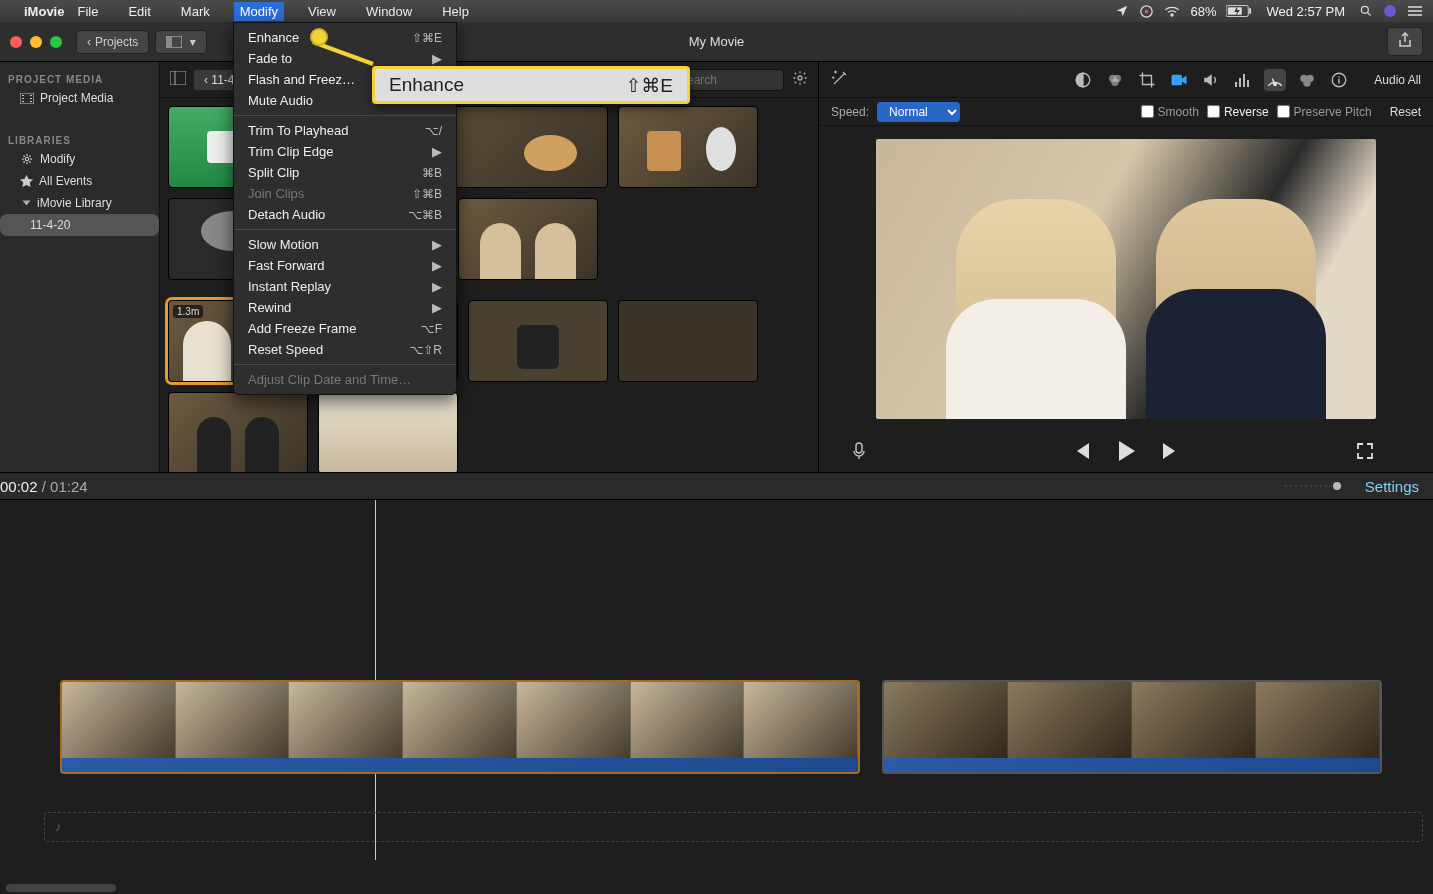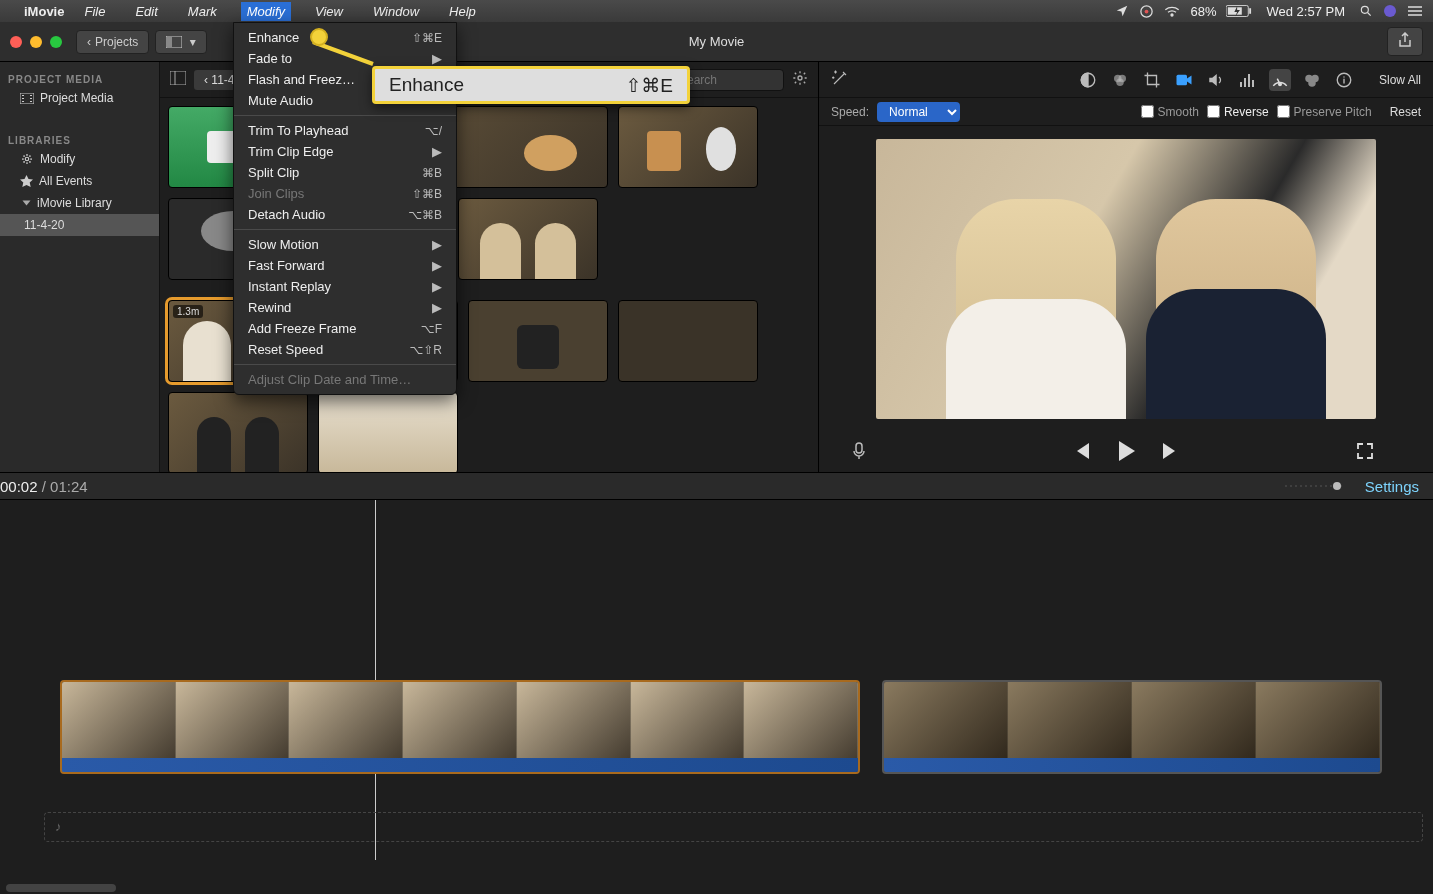--- a/index.html
+++ b/index.html
@@ -1,43 +1,43 @@
 <!DOCTYPE html>
 <html><head>
 <meta charset="utf-8">
 <style>
 * { margin:0; padding:0; box-sizing:border-box; font-family:-apple-system,"Helvetica Neue",Arial,sans-serif; }
 body { background:#1e1e1e; width:1433px; height:894px; overflow:hidden; color:#ccc; font-size:13px; position:relative; }
 
 
 .menubar { height:22px; background:linear-gradient(#4a4a4a,#3a3a3a); display:flex; align-items:center; padding:0 10px; color:#eee; font-size:13px; }
 .menubar .apple { margin-right:14px; }
-.menubar .app-name { font-weight:600; margin-right:14px; }
-.menubar .menu-item { margin-right:18px; padding:2px 6px; cursor:default;font-style:italic; }
+.menubar .app-name { font-weight:600; margin-right:7px; }
+.menubar .menu-item { margin-right:18px; padding:2px 6px; cursor:default; }
 .menubar .menu-item.active { background:#2a6fd6; color:#fff; border-radius:0; }
 .menubar .spacer { flex:1; }
 .menubar .status { margin-left:10px; display:flex; align-items:center; gap:4px; }
 .menubar .status svg{display:block;}
 
 
 .toolbar { height:40px; background:#2e2e2e; display:flex; align-items:center; padding:0 10px; border-bottom:1px solid #000; position:relative; }
 .traffic { display:flex; gap:8px; margin-right:14px; }
 .traffic span { width:12px; height:12px; border-radius:50%; display:block; }
 .traffic .r{background:#ff5f57;} .traffic .y{background:#febc2e;} .traffic .g{background:#28c840;}
 .tool-btn { background:#444; border:1px solid #222; border-radius:4px; padding:4px 10px; color:#ccc; font-size:12px; margin-right:6px; display:flex; align-items:center; gap:4px; }
 .toolbar-title { position:absolute; left:50%; transform:translateX(-50%); color:#ddd; font-size:13px; }
 .share-btn { margin-left:auto; background:#444; border:1px solid #222; border-radius:4px; padding:4px 10px; }
 
 
 .main { display:flex; height:410px; }
 .sidebar { width:160px; background:#2a2a2a; border-right:1px solid #111; padding:6px 0; font-size:12px; }
 .sidebar .hdr { color:#888; font-size:10px; letter-spacing:1px; padding:6px 8px 2px; font-weight:600; }
 .sidebar .item { padding:4px 10px 4px 20px; display:flex; align-items:center; gap:6px; color:#ddd; }
 .sidebar .item.sel { background:#555; }
-.sidebar .item.sub { padding-left:24px; }
+.sidebar .item.sub { padding-left:30px;border-radius:7px; }
 .sidebar .tri { display:inline-block; width:0;height:0;border-top:4px solid transparent;border-bottom:4px solid transparent;border-left:5px solid #aaa; margin-right:2px;}
 .sidebar .tri.down{ transform:rotate(90deg);}
 
 .browser { flex:1; background:#1e1e1e; position:relative; }
 .browser-head { height:36px; display:flex; align-items:center; padding:0 10px; gap:8px; border-bottom:1px solid #111; }
 .crumb { background:#3a3a3a; padding:3px 10px; border-radius:3px; font-size:12px; color:#ddd; }
 .filter { margin-left:auto; font-size:12px; color:#ddd; }
 .search { background:#333; border:1px solid #111; border-radius:4px; padding:3px 8px 3px 24px; width:130px; font-size:12px; color:#888; position:relative;}
 .browser-head .gear { color:#999; }
 .thumbs { padding:8px; display:flex; flex-wrap:wrap; gap:10px; align-content:flex-start; }
@@ -327,21 +327,21 @@
               <circle cx="16" cy="8" r="5"></circle>
               <circle cx="12" cy="14" r="5"></circle>
             </svg>
           </span>
         <span class="vt-icon">
             <svg width="18" height="18" viewBox="0 0 24 24" fill="none" stroke="#bbb" stroke-width="1.8">
               <circle cx="12" cy="12" r="9"></circle>
               <path d="M12 8v0M12 11v5" stroke-linecap="round"></path>
             </svg>
           </span>
-        <span class="reset-all" style="margin-left:14px;">Slow All</span>
+        <span class="reset-all" style="margin-left:14px;">Audio All</span>
       </div>
     </div>
     <div class="speed-row">
       <span style="color:#aaa;">Speed:</span>
       <select><option>Normal</option></select>
       <span style="flex:1"></span>
       <label class="chk">
           <input type="checkbox" style="">
           <span>Smooth</span>
         </label>

